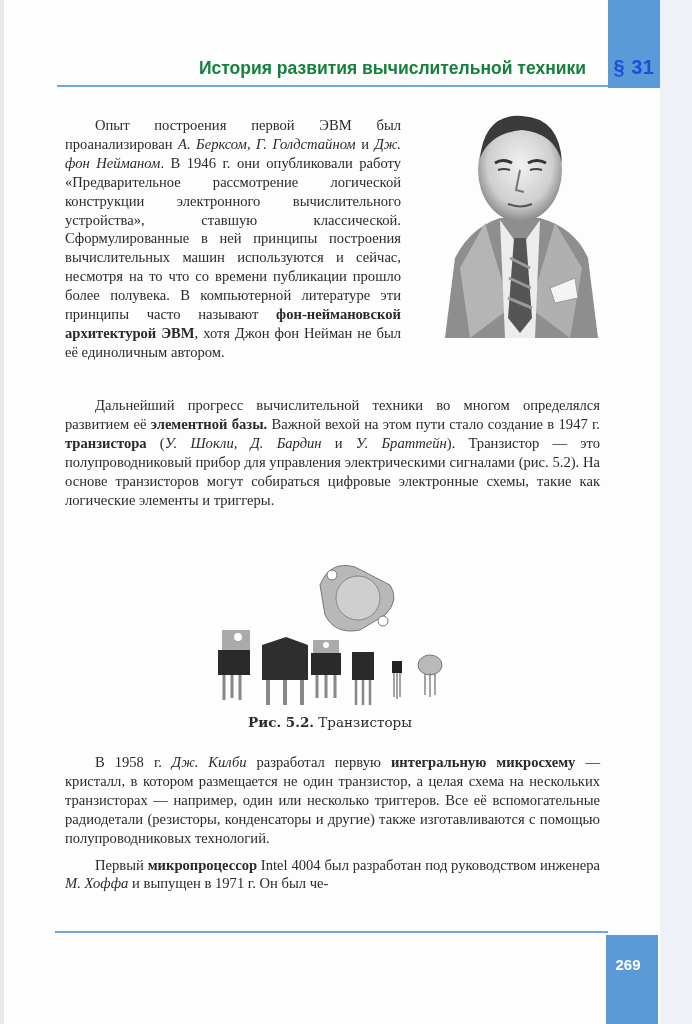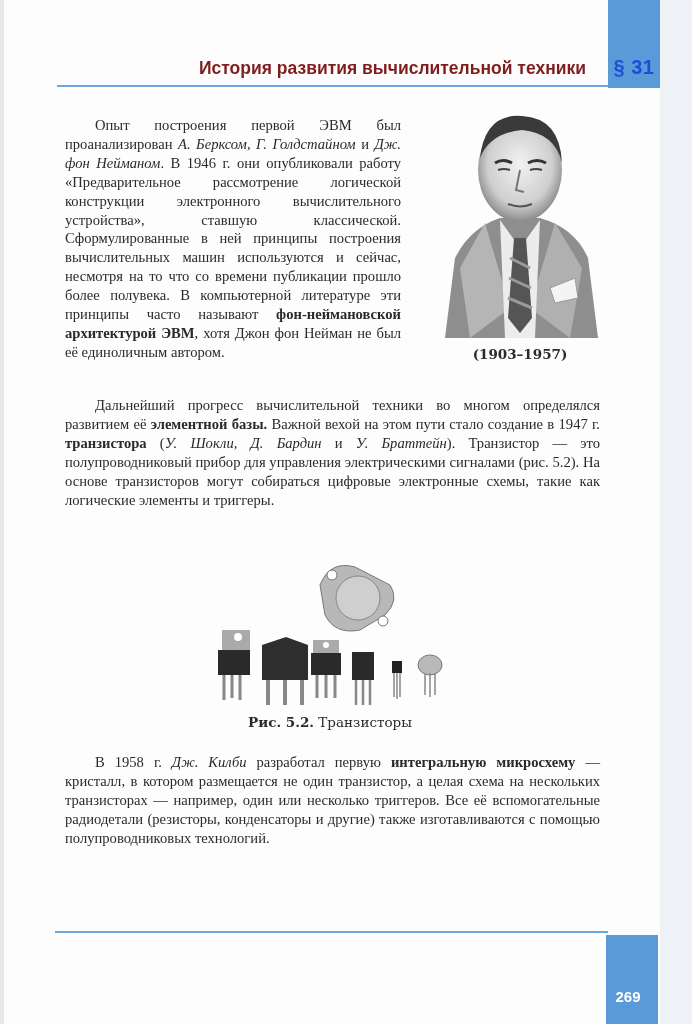--- a/index.html
+++ b/index.html
@@ -22,36 +22,36 @@
     background: #5b9ad8;
   }
   .header-tab-label {
     position: absolute; left: 608px; top: 56px; width: 52px; text-align: center;
     font-family: "Liberation Sans", sans-serif; font-weight: bold; font-size: 20px;
     color: #1d4ed8; letter-spacing: 0.5px;
   }
   .header-title {
     position: absolute; right: 106px; top: 58px;
     font-family: "Liberation Sans", sans-serif; font-weight: bold; font-size: 17.5px;
-    color: #7f1d1d; white-space: nowrap;
+    color: #15803d; white-space: nowrap;
   }
   .header-rule {
     position: absolute; left: 57px; top: 85px; width: 551px; height: 2px;
     background: #6fa6dc;
   }
   .footer-rule {
     position: absolute; left: 55px; top: 931px; width: 553px; height: 2px;
     background: #6fa6dc;
   }
   .footer-tab {
     position: absolute; left: 606px; top: 935px; width: 52px; height: 89px;
     background: #5b9ad8;
   }
   .footer-page {
-    position: absolute; left: 606px; top: 988px; width: 44px; text-align: center;
+    position: absolute; left: 606px; top: 956px; width: 44px; text-align: center;
     font-family: "Liberation Sans", sans-serif; font-weight: bold; font-size: 15px;
     color: #ffffff;
   }
 
   .text-block {
     position: absolute; left: 57px;
     font-size: 14.6px; line-height: 18.9px;
     text-align: justify;
   }
   .text-block p { margin: 8px; text-indent: 30px; font-family: Liberation Serif, serif; }
@@ -111,21 +111,20 @@
   <path d="M70 150 L90 160 M69 170 L91 180 M68 190 L92 200" stroke="#9a9a9a" stroke-width="3"></path>
   <path d="M110 180 L135 170 L138 190 L115 195 Z" fill="#f4f4f4" stroke="#999"></path>
   <ellipse cx="80" cy="62" rx="42" ry="52" fill="url(#face)"></ellipse>
   <path d="M40 50 Q45 5 82 8 Q120 10 122 55 Q115 25 82 22 Q50 25 40 50 Z" fill="#3a3a3a"></path>
   <path d="M55 55 Q63 50 72 55 M88 55 Q97 50 106 55" stroke="#333" stroke-width="3" fill="none"></path>
   <path d="M58 62 Q64 60 70 62 M90 62 Q96 60 102 62" stroke="#444" stroke-width="2" fill="none"></path>
   <path d="M80 62 L76 82 L84 84" stroke="#777" stroke-width="2" fill="none"></path>
   <path d="M68 96 Q80 101 92 96" stroke="#555" stroke-width="2" fill="none"></path>
 </svg>
 <div class="portrait-caption">
-  <div>(1903–1957)</div>
 </div>
 
 <div class="text-block col-wide1">
   <p class="last">
     <span>Дальнейший прогресс вычислительной техники во многом определялся развитием её </span><span class="b">элементной базы.</span><span> Важной вехой на этом пути стало создание в 1947 г. </span><span class="b">транзистора</span><span> (</span><span class="i">У. Шокли, Д. Бардин</span><span> и </span><span class="i">У. Браттейн</span><span>). Транзистор — это полупроводниковый прибор для управления электрическими сигналами (рис. 5.2). На основе транзисторов могут собираться цифровые электронные схемы, такие как логические элементы и триггеры.</span>
   </p>
 </div>
 
 <svg class="figure" viewBox="0 0 260 150">
   <g>
@@ -164,17 +163,20 @@
   </g>
 </svg>
 <div class="figure-caption">
   <span class="b">Рис. 5.2.</span><span> Транзисторы</span>
 </div>
 
 <div class="text-block col-wide2">
   <p class="last">
     <span>В 1958 г. </span><span class="i">Дж. Килби</span><span> разработал первую </span><span class="b">интегральную микросхему</span><span> — кристалл, в котором размещается не один транзистор, а целая схема на нескольких транзисторах — например, один или несколько триггеров. Все её вспомогательные радиодетали (резисторы, конденсаторы и другие) также изготавливаются с помощью полупроводниковых технологий.</span>
   </p>
+  <p>
+    <span>Первый </span><span class="b">микропроцессор</span><span> Intel 4004 был разработан под руководством инженера </span><span class="i">М. Хоффа</span><span> и выпущен в 1971 г. Он был че-</span>
+  </p>
 </div>
 
 <div class="footer-rule"></div>
 <div class="footer-tab"></div>
 <div class="footer-page">269</div>
 
 </body></html>

